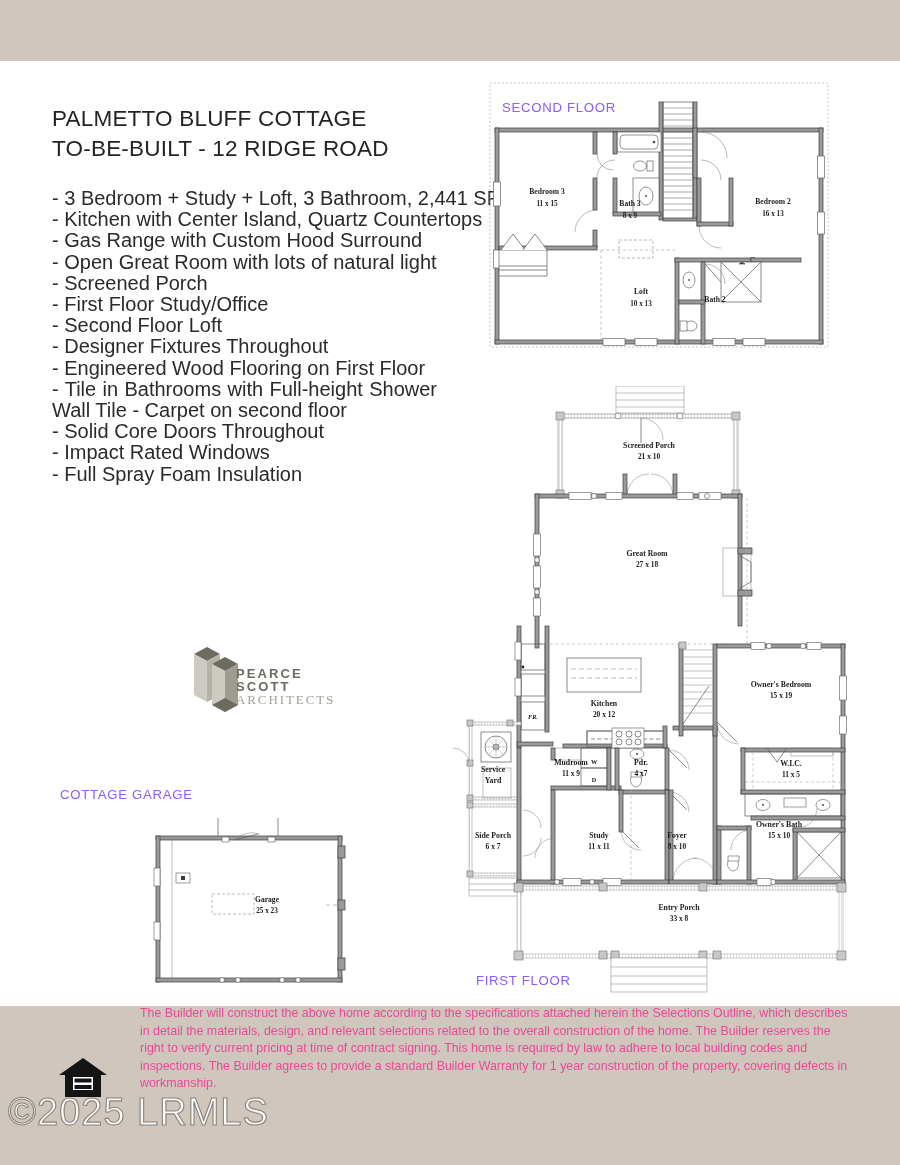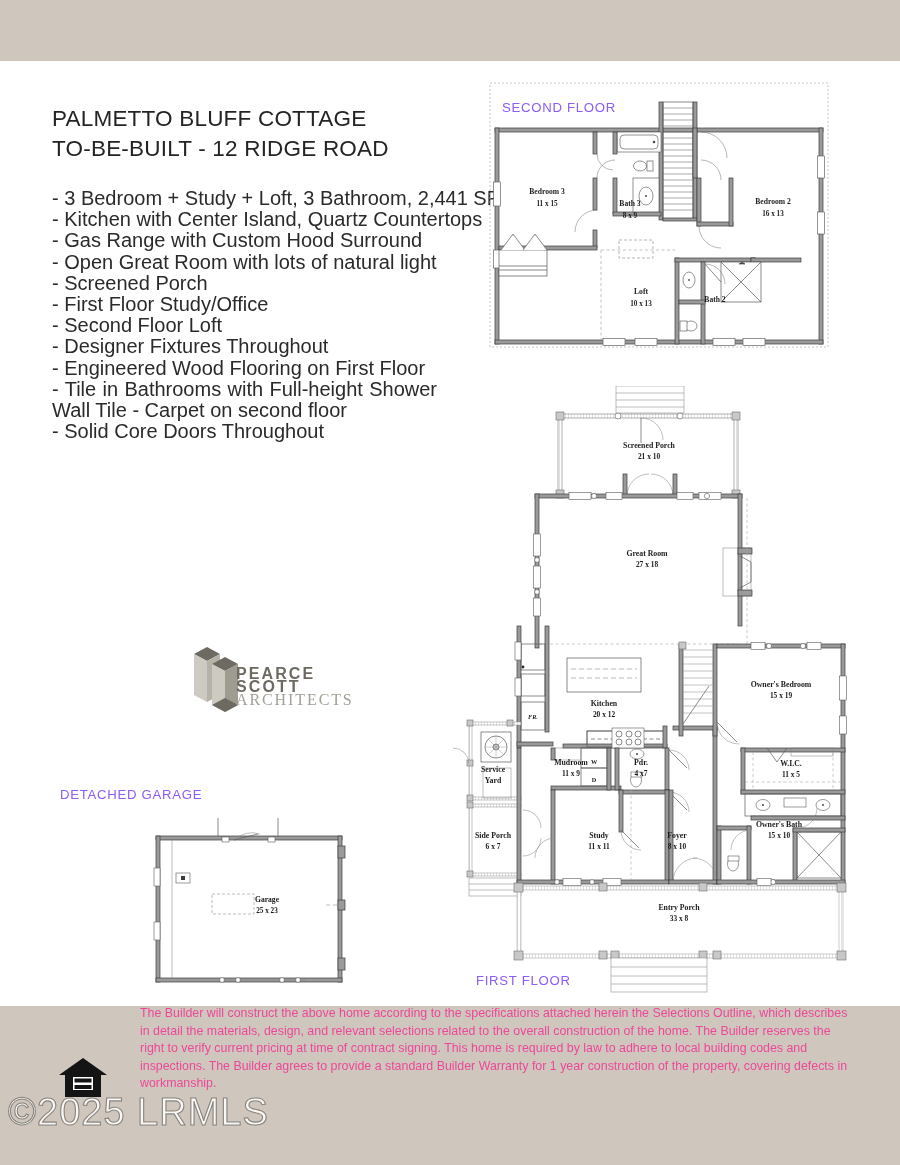--- a/index.html
+++ b/index.html
@@ -59,21 +59,21 @@
   
   .logo {
     position: absolute;
     left: 190px; top: 640px;
     width: 125px; height: 88px;
   }
   .logo .mark { position: absolute; left: 0; top: 0; width: 52px; height: 88px; }
   .logo .wordmark {
     position: absolute;
     left: 46px; top: 27px;
-    font-size: 16px;
+    font-size: 13px;
     letter-spacing: 2.1px;
     line-height: 13px;
     color: #8e8b82;
     font-weight: 700;
   }
   .logo .wordmark .l1 { color: #6d6a61; }
   .logo .wordmark .l2 { color: #6d6a61; }
   .logo .wordmark .l3 { color: #a3a096; font-weight: 400; letter-spacing: 1.9px; font-family: Liberation Serif, serif; }
 
   
@@ -140,20 +140,22 @@
     <div class="f">- Kitchen with Center Island, Quartz Countertops</div>
     <div class="f">- Gas Range with Custom Hood Surround</div>
     <div class="f">- Open Great Room with lots of natural light</div>
     <div class="f">- Screened Porch</div>
     <div class="f">- First Floor Study/Office</div>
     <div class="f">- Second Floor Loft</div>
     <div class="f">- Designer Fixtures Throughout</div>
     <div class="f">- Engineered Wood Flooring on First Floor</div>
     <div class="f wrap">- Tile in Bathrooms with Full-height Shower Wall Tile - Carpet on second floor</div>
     <div class="f">- Solid Core Doors Throughout</div>
+    <div class="f">- Impact Rated Windows</div>
+    <div class="f">- Full Spray Foam Insulation</div>
   </div>
 
   <div class="logo">
     <svg class="mark" viewBox="0 0 52 88">
 
       <polygon points="4,14 17,7 30,14 17,21" fill="#6d6a61"></polygon>
       <polygon points="4,14 17,21 17,62 4,55" fill="#cdcac1"></polygon>
       <polygon points="17,21 30,14 30,55 17,62" fill="#b5b2a8"></polygon>
 
       <polygon points="22,24 35,17 48,24 35,31" fill="#6d6a61"></polygon>
@@ -164,21 +166,21 @@
     </svg>
     <div class="wordmark">
       <div class="l1">PEARCE</div>
       <div class="l2">SCOTT</div>
       <div class="l3">ARCHITECTS</div>
     </div>
   </div>
 
   <div class="plan-label" id="label-second-floor">SECOND FLOOR</div>
   <div class="plan-label" id="label-first-floor">FIRST FLOOR</div>
-  <div class="plan-label" id="label-detached-garage">DETACHED GARAGE</div>
+  <div class="plan-label" id="label-detached-garage">COTTAGE GARAGE</div>
 
   <svg class="plan" id="plan-second" viewBox="0 0 340 266">
     <defs>
       <style>
         .w  { fill:#9a9a9a; stroke:#3c3c3c; stroke-width:.7; }
         .thin { fill:none; stroke:#585858; stroke-width:.7; }
         .thinner { fill:none; stroke:#7a7a7a; stroke-width:.55; }
         .dash { fill:none; stroke:#9a9a9a; stroke-width:.6; stroke-dasharray:3 2.5; }
         .rm { font-family:"Liberation Serif", serif; font-weight:700; font-size:7.6px; fill:#1d1d1d; text-anchor:middle; }
         .rmd{ font-family:"Liberation Serif", serif; font-weight:700; font-size:7.2px; fill:#1d1d1d; text-anchor:middle; }

